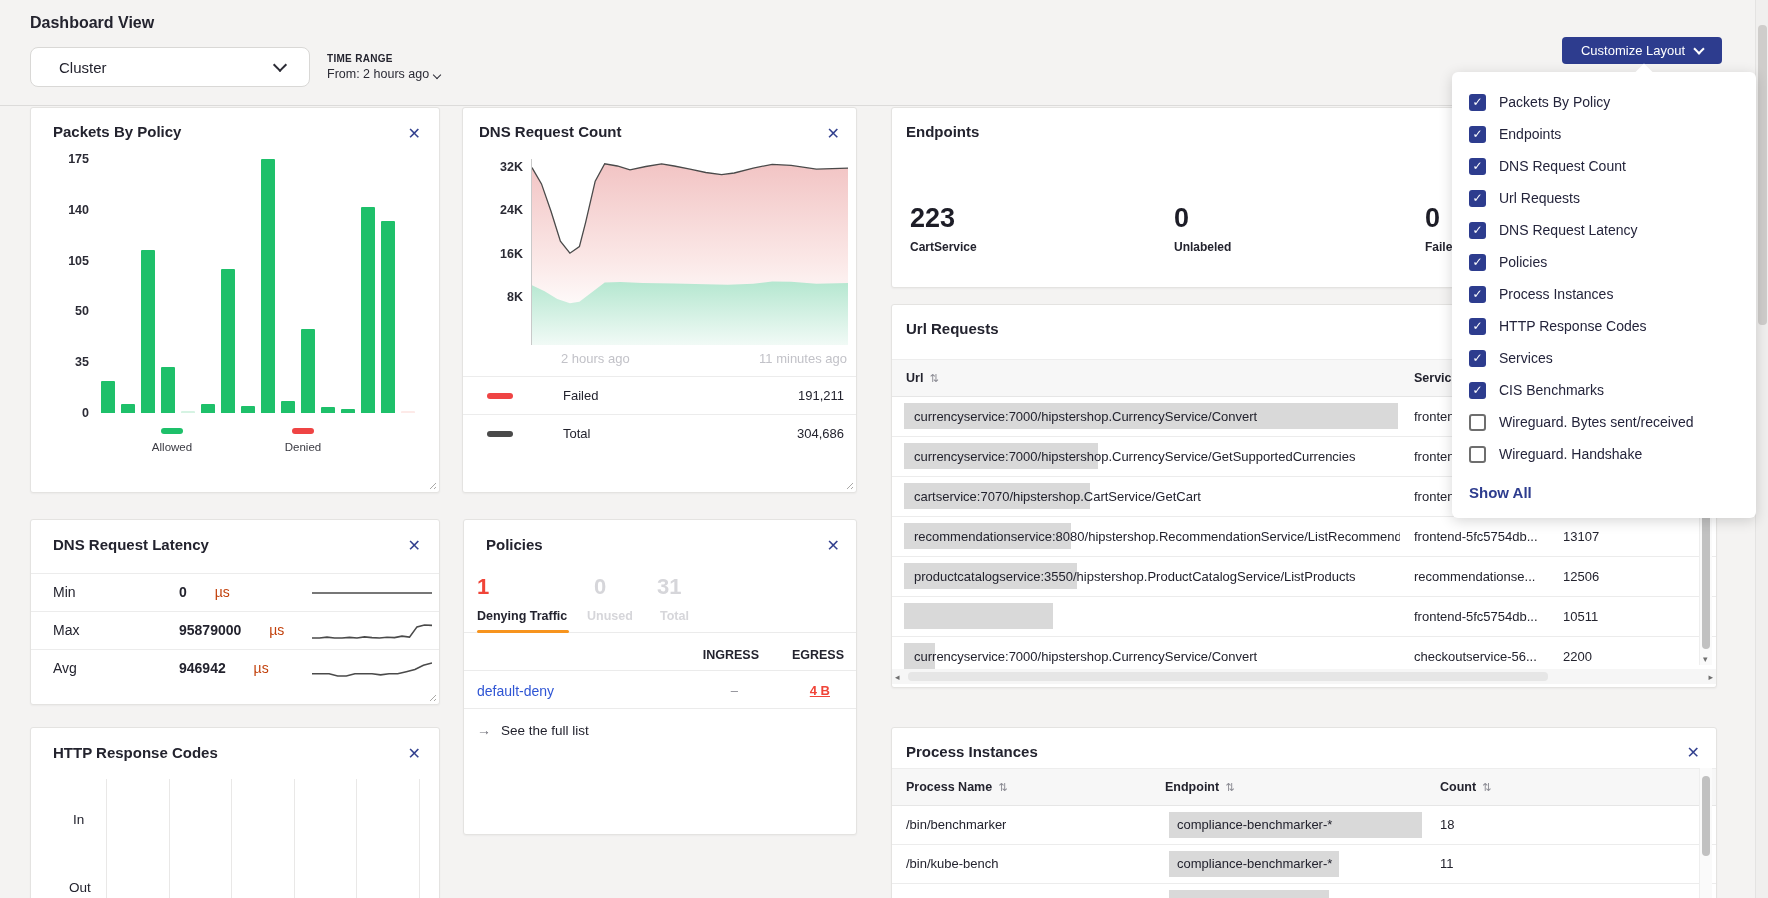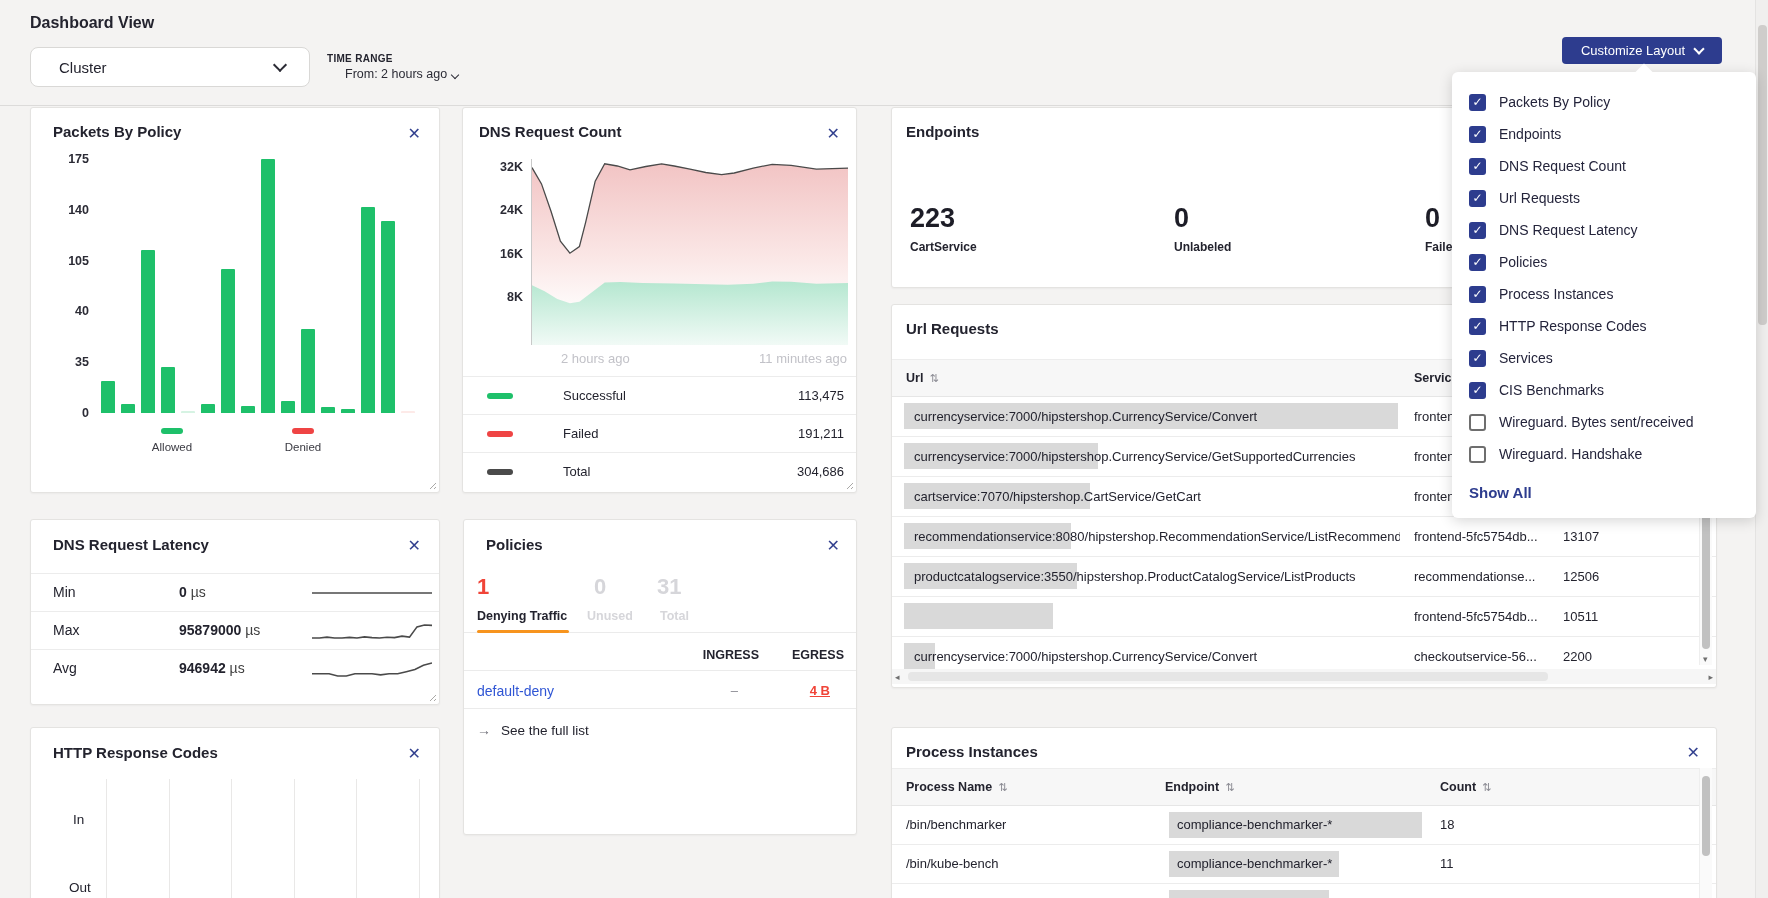--- a/index.html
+++ b/index.html
@@ -6,21 +6,21 @@
   body{width:1768px;height:898px;overflow:hidden;background:#f4f3f2;font-family:"Liberation Sans","DejaVu Sans",sans-serif;color:#23232e;position:relative;}
   .stage{position:absolute;inset:0;}
   .hdr-divider{position:absolute;left:0;top:105px;width:1768px;height:1px;background:#dcdbda;}
   .page-title{position:absolute;left:30px;top:14px;font-size:16px;font-weight:700;color:#23232e;}
   .select-box{position:absolute;left:30px;top:47px;width:280px;height:40px;background:#fff;border:1px solid #d9d8d6;border-radius:8px;display:flex;align-items:center;justify-content:space-between;padding:0 24px 0 28px;box-sizing:border-box;font-size:15px;}
   .chev{display:inline-block;width:8px;height:8px;border-right:2px solid #2b2b35;border-bottom:2px solid #2b2b35;transform:rotate(45deg);margin-top:-4px;}
   .chev.sm{width:5px;height:5px;border-width:1.5px;margin-left:5px;}
   .chev.white{border-color:#fff;width:6px;height:6px;}
   .time-range{position:absolute;left:327px;top:53px;}
   .time-range .lab{font-size:10px;font-weight:800;letter-spacing:.3px;color:#23232e;}
-  .time-range .val{font-size:12.5px;color:#2b2b35;margin-top:3px;margin-left:18px;}
+  .time-range .val{font-size:12.5px;color:#2b2b35;margin-top:3px;}
   .btn-customize{position:absolute;left:1562px;top:37px;width:160px;height:27px;background:#2d3c8e;border-radius:4px;color:#fff;font-size:13px;display:flex;align-items:center;justify-content:center;gap:10px;}
   
   .card{position:absolute;background:#fff;border:1px solid #e4e3e1;border-radius:3px;box-shadow:0 1px 2px rgba(0,0,0,.04);box-sizing:border-box;}
   .card-title{position:absolute;font-size:15px;font-weight:700;color:#23232e;white-space:nowrap;}
   .close-x{position:absolute;color:#33418f;font-size:16px;line-height:16px;font-weight:400;}
   .resize-corner{position:absolute;right:3px;bottom:3px;width:9px;height:9px;background:repeating-linear-gradient(135deg,transparent 0 2px,#a9a8a6 2px 3px);clip-path:polygon(100% 0,100% 100%,0 100%);}
   
   .p-yaxis{position:absolute;left:0;top:51px;width:58px;}
   .ytick{position:absolute;right:0;width:58px;text-align:right;font-size:12.5px;font-weight:600;color:#2b2b35;}
   .p-bars{position:absolute;left:66px;top:51px;width:322px;height:254px;display:flex;align-items:flex-end;gap:6px;padding:0 4px;box-sizing:border-box;}
@@ -57,21 +57,21 @@
   .vscroll{position:absolute;width:13px;background:#fafafa;border-left:1px solid #eeeeee;box-sizing:border-box;}
   .vthumb{position:absolute;left:2px;width:8px;background:#c1c1c1;border-radius:4px;}
   .sb-arrow{position:absolute;color:#6f6f6f;font-size:9px;}
   .hscroll{position:absolute;left:0;bottom:3px;width:100%;height:15px;background:#f6f6f6;}
   .hthumb{position:absolute;left:16px;top:3px;height:9px;background:#e6e6e6;border-radius:4px;}
   
   .lat-rows{position:absolute;left:0;top:53px;width:100%;}
   .lat-row{position:relative;height:37px;border-top:1px solid #ececec;}
   .lat-lab{position:absolute;left:22px;top:10px;font-size:14px;color:#23232e;}
   .lat-val{position:absolute;left:148px;top:10px;font-size:14px;font-weight:600;color:#23232e;}
-  .lat-unit{font-weight:400;color:#404040;}
+  .lat-unit{font-weight:400;color:#c2410c;padding-left:24px;}
   .lat-spark{position:absolute;right:7px;top:8px;}
   
   .pol-num{position:absolute;top:54px;font-size:22px;font-weight:800;}
   .pol-lab{position:absolute;top:89px;font-size:12.5px;font-weight:700;}
   .muted{color:#d6d6da;}
   .pol-div{position:absolute;left:0;width:100%;height:1px;background:#ebebeb;}
   .pol-underline{position:absolute;left:13px;top:110px;width:92px;height:3px;background:#f7941e;border-radius:2px;}
   .pol-th{position:absolute;top:128px;font-size:12.5px;font-weight:700;color:#23232e;}
   .pol-name{position:absolute;left:13px;top:163px;font-size:14px;color:#2f55d4;}
   .pol-ing{position:absolute;right:118px;top:163px;font-size:13px;color:#8b8b93;}
@@ -117,21 +117,21 @@
     <span class="chev white"></span>
   </div>
 
   <div class="card" style="left:30px;top:107px;width:410px;height:386px;">
     <div class="card-title" style="left:22px;top:15px;">Packets By Policy</div>
     <div class="close-x" style="right:18px;top:18px;">✕</div>
     <div class="p-yaxis">
         <div class="ytick" style="top: -7px;">175</div>
         <div class="ytick" style="top: 43.8px;">140</div>
         <div class="ytick" style="top: 94.6px;">105</div>
-        <div class="ytick" style="top: 145.4px;">40</div>
+        <div class="ytick" style="top: 145.4px;">50</div>
         <div class="ytick" style="top: 196.2px;">35</div>
         <div class="ytick" style="top: 247px;">0</div>
       </div>
     <div class="p-bars">
         <div class="bar" style="height: 31.9314px; background: rgb(30, 192, 106);"></div>
         <div class="bar" style="height: 8.70857px; background: rgb(30, 192, 106);"></div>
         <div class="bar" style="height: 162.56px; background: rgb(30, 192, 106);"></div>
         <div class="bar" style="height: 46.4457px; background: rgb(30, 192, 106);"></div>
         <div class="bar" style="height: 2px; background: rgb(214, 243, 227);"></div>
         <div class="bar" style="height: 8.70857px; background: rgb(30, 192, 106);"></div>
@@ -182,25 +182,20 @@
           </defs>
           <path d="M0.0,8.6 L9.5,24.9 L19.0,52.2 L28.4,82.2 L37.9,94.2 L47.4,87.6 L53.7,63.1 L63.2,22.2 L72.7,4.8 L85.3,7.0 L98.0,10.8 L113.8,7.5 L129.6,4.8 L142.2,7.0 L158.0,10.2 L173.8,13.5 L189.6,15.7 L202.2,14.0 L221.2,9.1 L240.2,5.3 L259.1,6.4 L284.4,10.2 L316.0,9.1 L316,186 L0,186 Z" fill="url(#gpink)"></path>
           <path d="M0.0,126.3 L12.6,132.3 L25.3,139.9 L37.9,144.3 L47.4,142.7 L63.2,130.7 L72.7,123.6 L88.5,123.0 L110.6,123.9 L142.2,124.4 L173.8,125.2 L195.9,125.8 L221.2,124.7 L240.2,122.5 L259.1,122.8 L284.4,124.7 L316.0,124.1 L316,186 L0,186 Z" fill="url(#ggreen)"></path>
           <path d="M0.0,8.6 L9.5,24.9 L19.0,52.2 L28.4,82.2 L37.9,94.2 L47.4,87.6 L53.7,63.1 L63.2,22.2 L72.7,4.8 L85.3,7.0 L98.0,10.8 L113.8,7.5 L129.6,4.8 L142.2,7.0 L158.0,10.2 L173.8,13.5 L189.6,15.7 L202.2,14.0 L221.2,9.1 L240.2,5.3 L259.1,6.4 L284.4,10.2 L316.0,9.1" fill="none" stroke="#4a4a4a" stroke-width="1.3"></path>
         </svg></div>
     <div class="d-xlabels">
       <span class="xl">2 hours ago</span>
       <span class="xr">11 minutes ago</span>
     </div>
     <div class="d-legend">
-        <div class="dleg-row">
-          <div class="dleg-sw" style="background: rgb(30, 192, 106);"></div>
-          <div class="dleg-lab">Successful</div>
-          <div class="dleg-val">113,475</div>
-        </div>
         <div class="dleg-row">
           <div class="dleg-sw" style="background: rgb(239, 68, 68);"></div>
           <div class="dleg-lab">Failed</div>
           <div class="dleg-val">191,211</div>
         </div>
         <div class="dleg-row">
           <div class="dleg-sw" style="background: rgb(74, 74, 74);"></div>
           <div class="dleg-lab">Total</div>
           <div class="dleg-val">304,686</div>
         </div>

